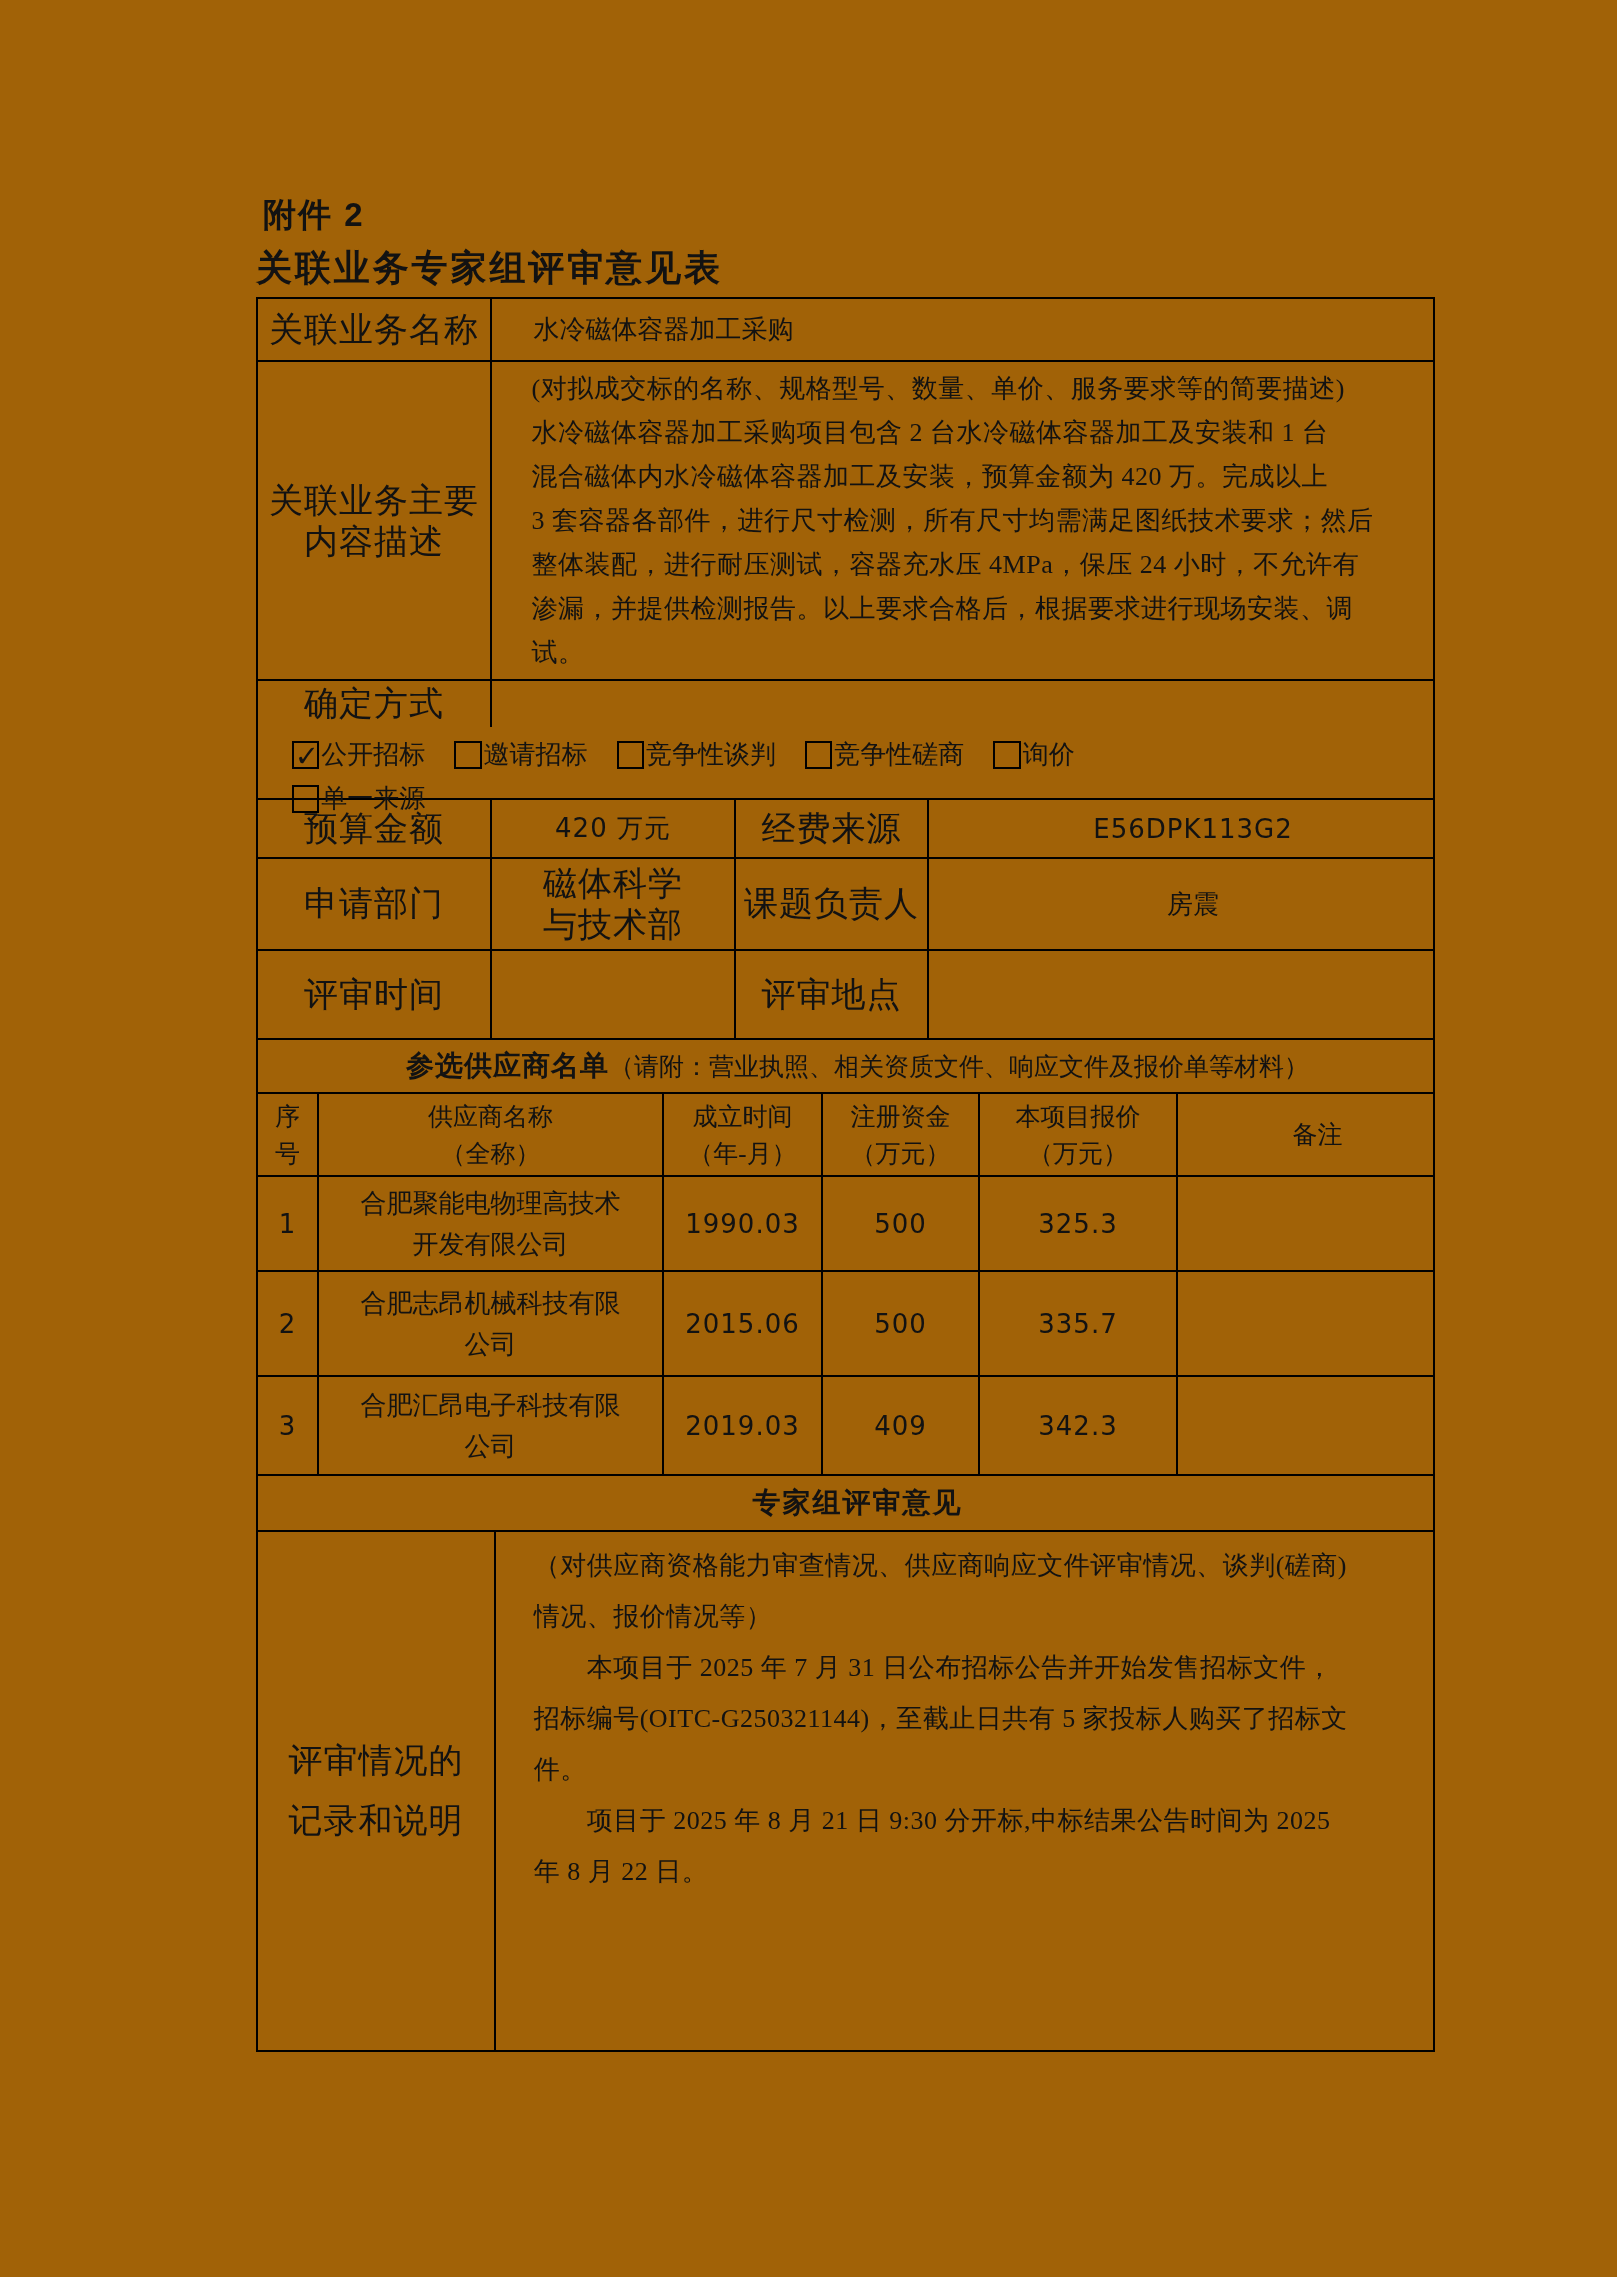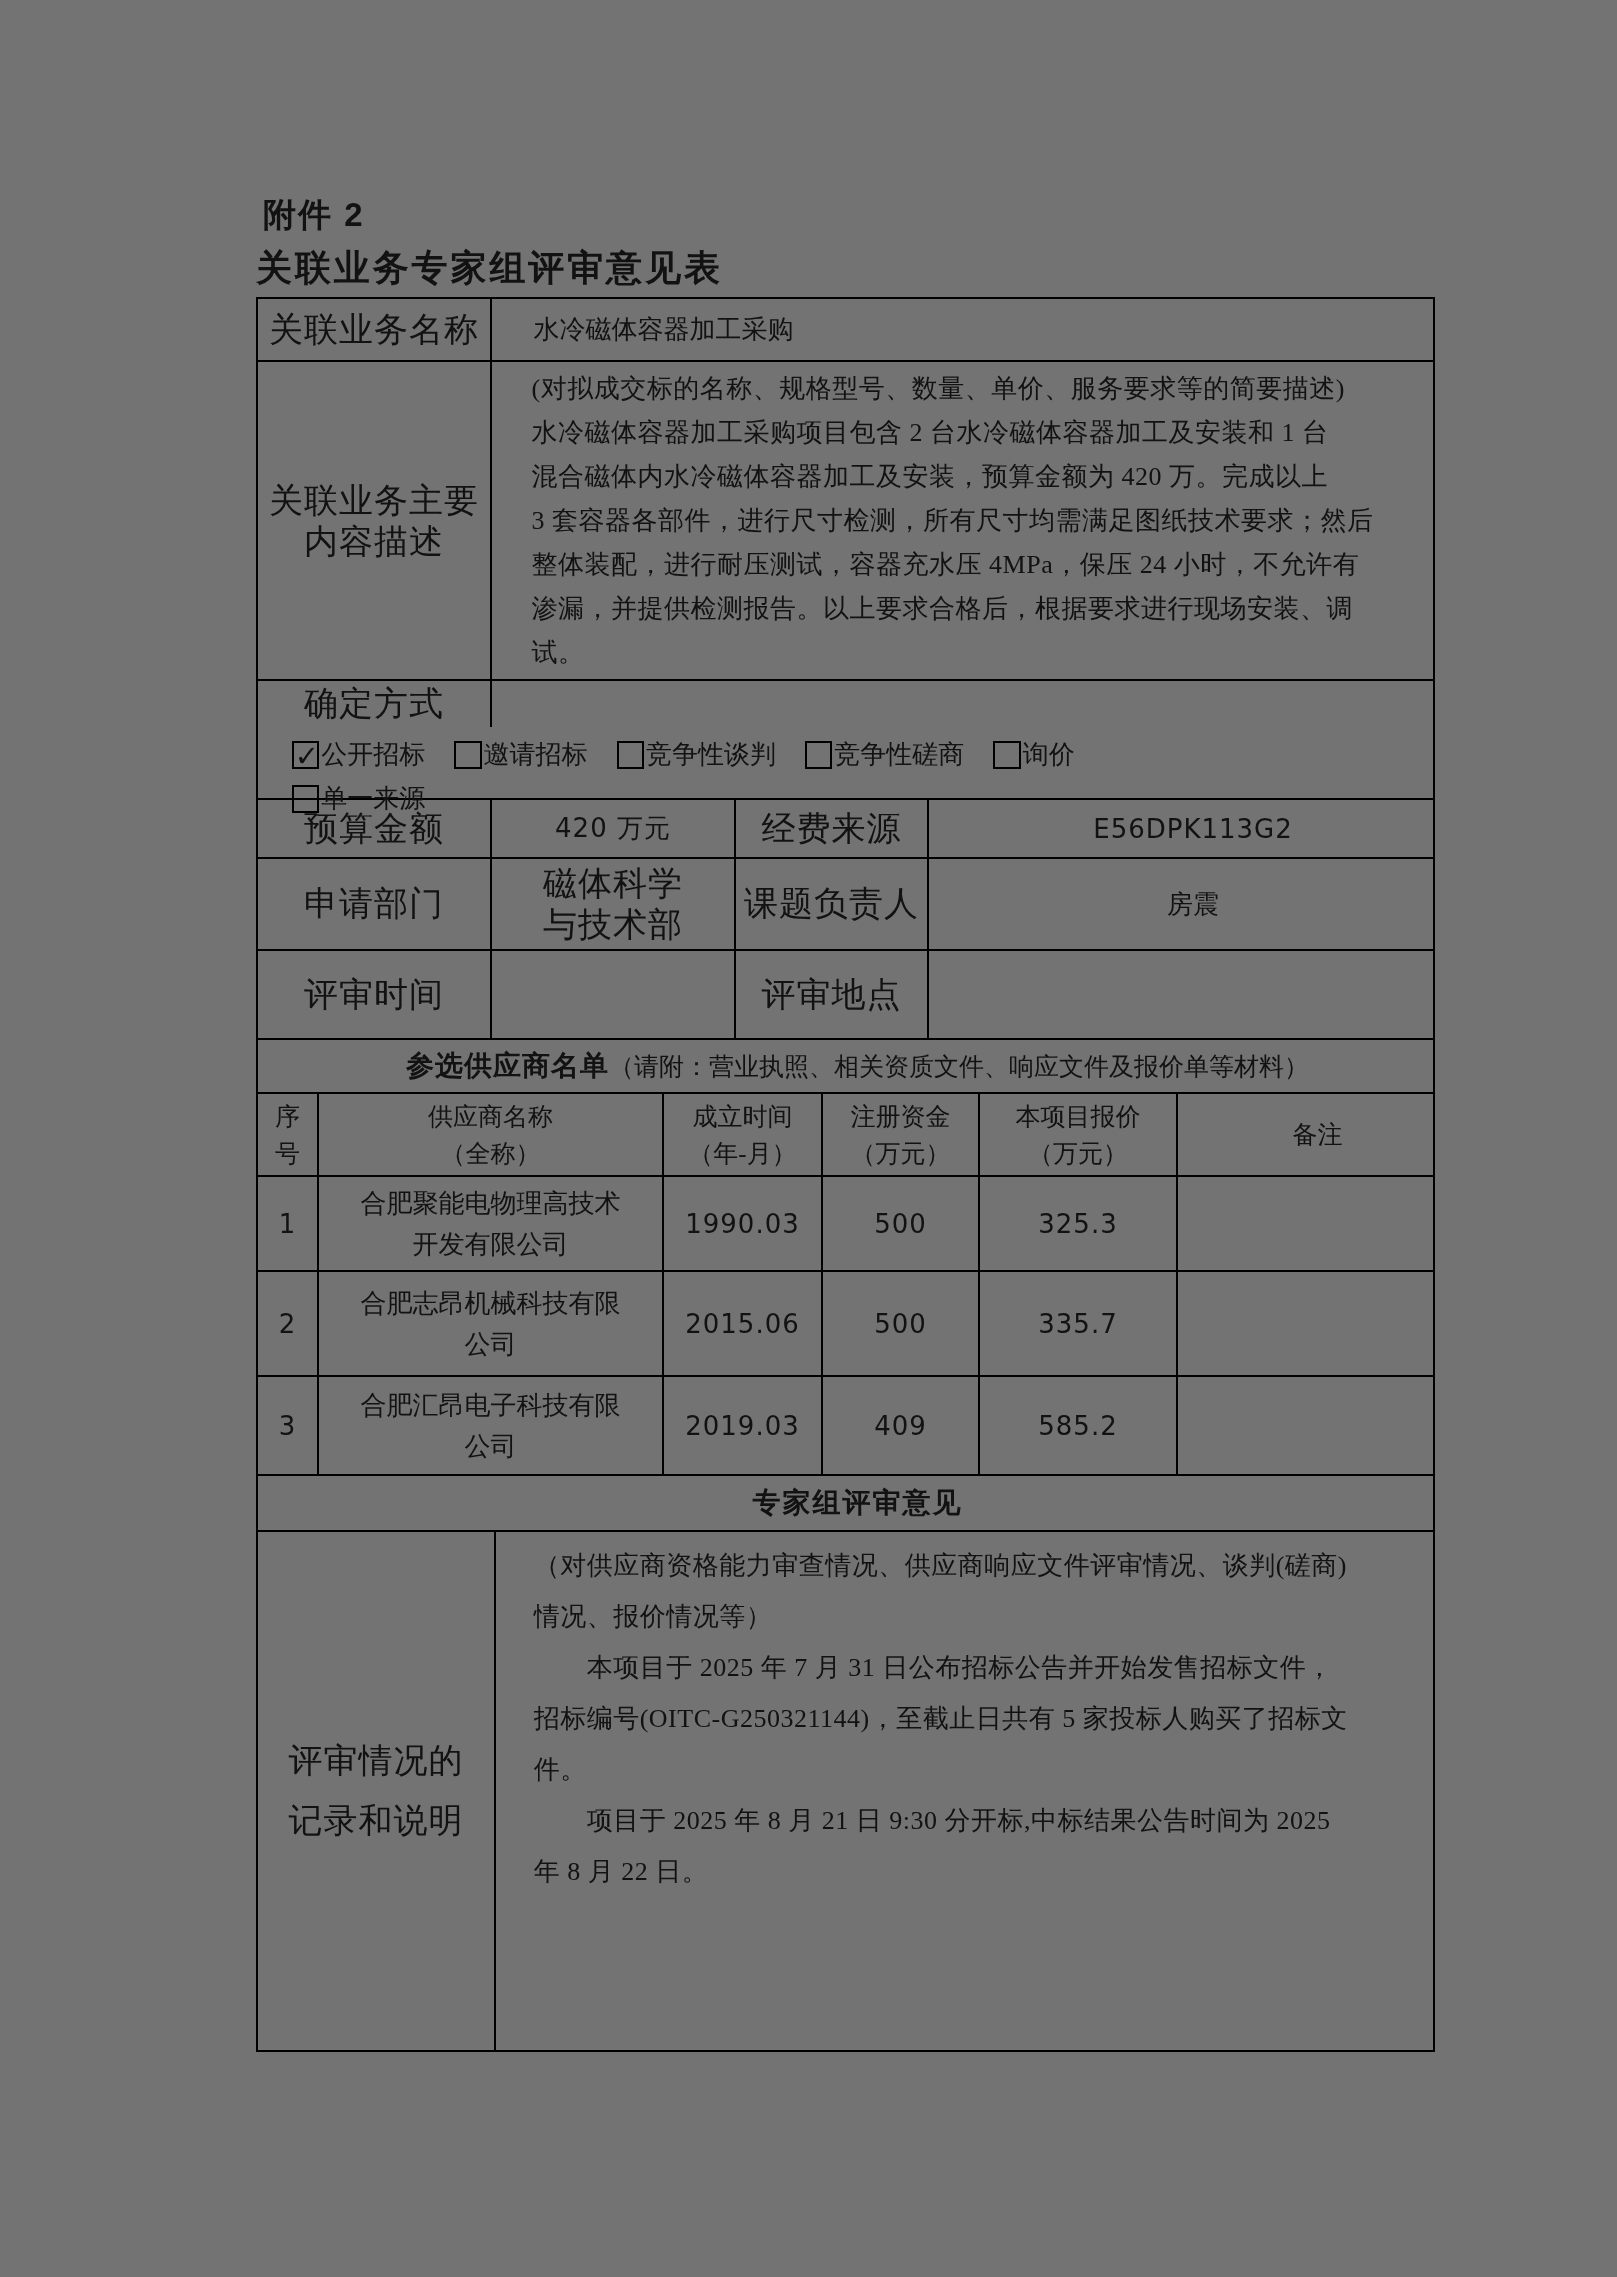--- a/index.html
+++ b/index.html
@@ -1,19 +1,19 @@
 <!DOCTYPE html>
 <html><head>
 <meta charset="utf-8">
 <style>
   html,body{margin:0;padding:0;background:#e8e8e8;}
   .page{
     position:relative;
     width:1618px;height:2277px;
-    background:#737373;
+    background:#a16207;
     font-family:"Liberation Serif","DejaVu Serif",serif;
     color:#121212;
     overflow:hidden;
   }
   .attach{
     position:absolute;left:263px;top:193px;
     font-size:33px;letter-spacing:2px;
     font-family:"Liberation Sans","DejaVu Sans",sans-serif;
     font-weight:bold;
   }
@@ -220,21 +220,21 @@
       <div class="c w-bid num">335.7</div>
       <div class="c w-note end val"></div>
     </div>
 
     <div class="r rh-s3">
       <div class="c w-no num">3</div>
       <div class="c w-sname val pre two-line">合肥汇昂电子科技有限
 公司</div>
       <div class="c w-found num">2019.03</div>
       <div class="c w-cap num">409</div>
-      <div class="c w-bid num">585.2</div>
+      <div class="c w-bid num">342.3</div>
       <div class="c w-note end val"></div>
     </div>
 
     <div class="r rh-expert">
       <div class="c w-rest end">
         <div class="expert-title">专家组评审意见</div>
       </div>
     </div>
 
     <div class="r rh-review last">

